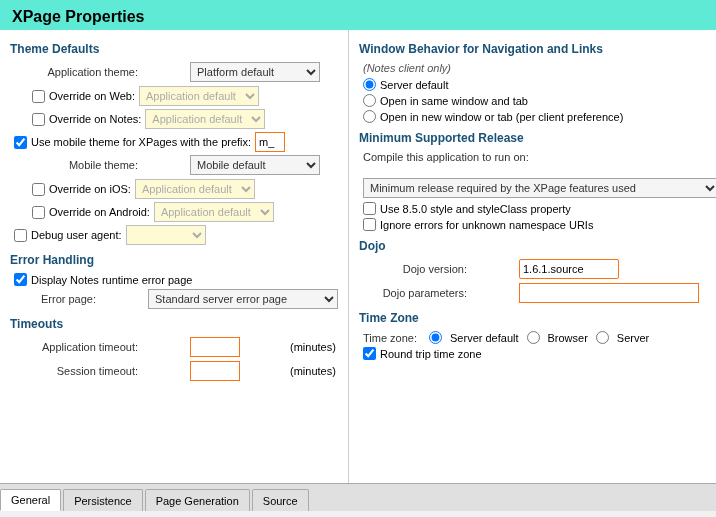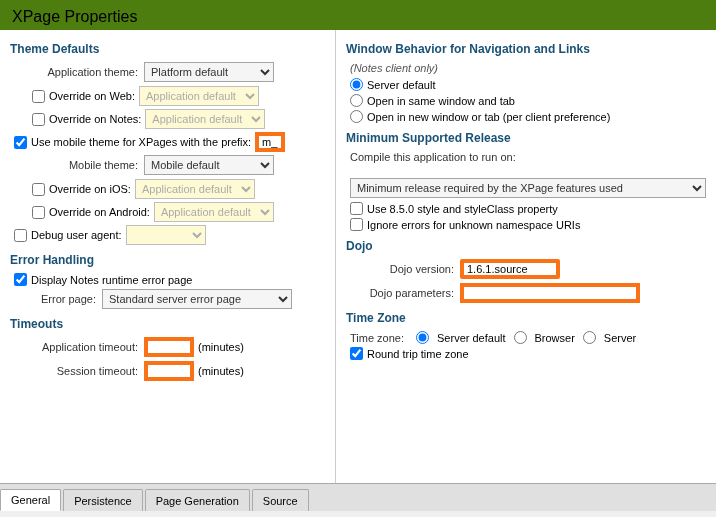--- a/index.html
+++ b/index.html
@@ -7,23 +7,23 @@
       font-family: Arial, sans-serif;
       font-size: 12px;
       background: #f0f0f0;
       color: #000;
       width: 716px;
       height: 517px;
       overflow: hidden;
     }
     .page-title {
       font-size: 16px;
-      font-weight: normal;
+      font-weight: bold;
       padding: 8px 12px 4px 12px;
-      background: #4d7c0f;
+      background: #5eead4;
     }
     .main-content {
       display: flex;
       background: #fff;
       height: calc(517px - 36px - 28px);
     }
     .left-panel {
       width: 360px;
       border-right: 1px solid #ccc;
       padding: 8px 10px;
@@ -38,20 +38,21 @@
       font-size: 12px;
       border-bottom: none;
       margin-bottom: 6px;
       margin-top: 4px;
     }
     .field-row {
       display: flex;
       align-items: center;
       margin-bottom: 4px;
       padding-left: 4px;
+      gap: 46px;
     }
     .field-label {
       width: 130px;
       font-size: 11px;
       color: #333;
       text-align: right;
       padding-right: 6px;
     }
     select {
       font-size: 11px;
@@ -61,21 +62,21 @@
       color: #333;
       padding: 0 2px;
     }
     select:disabled {
       background: #fef9c3;
       color: #888;
     }
     input[type="text"] {
       font-size: 11px;
       height: 20px;
-      border: 4px solid #f97316;
+      border: 1px solid #f97316;
       padding: 0 3px;
       background: #fff;
     }
     input[type="text"]:disabled {
       background: #e8e8e8;
       color: #888;
     }
     .checkbox-row {
       display: flex;
       align-items: center;

